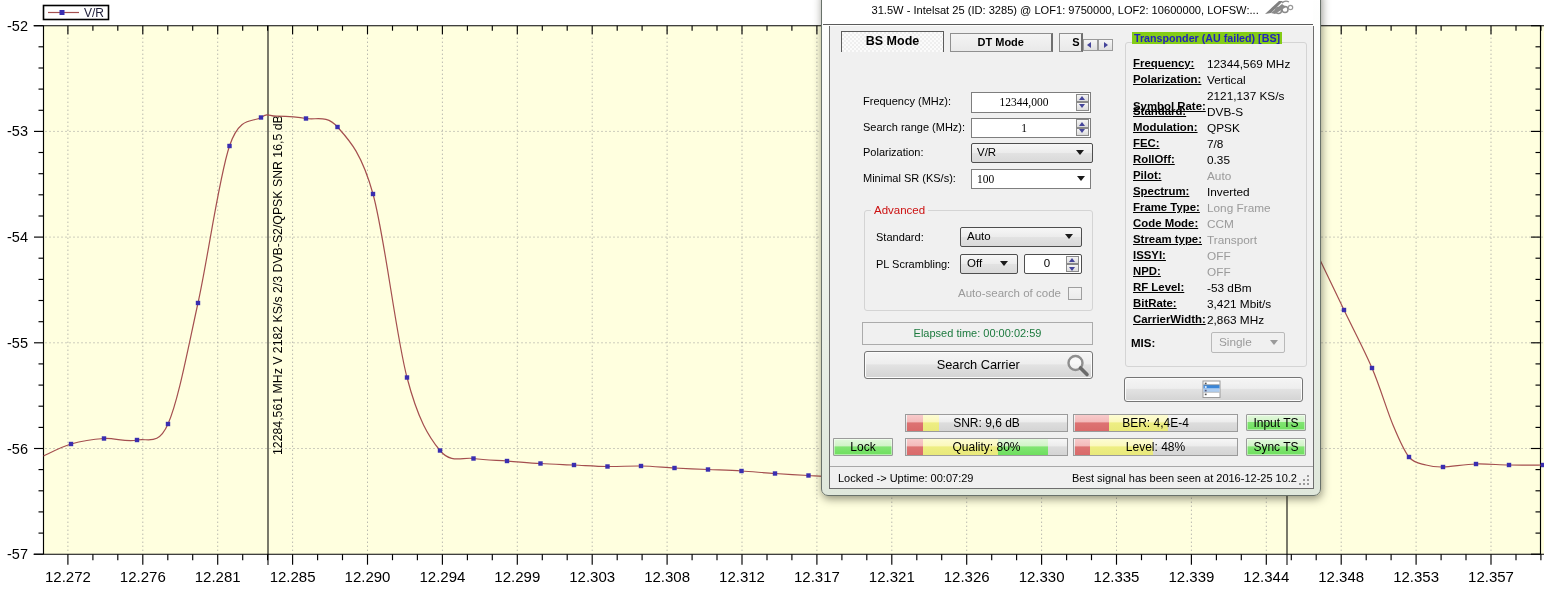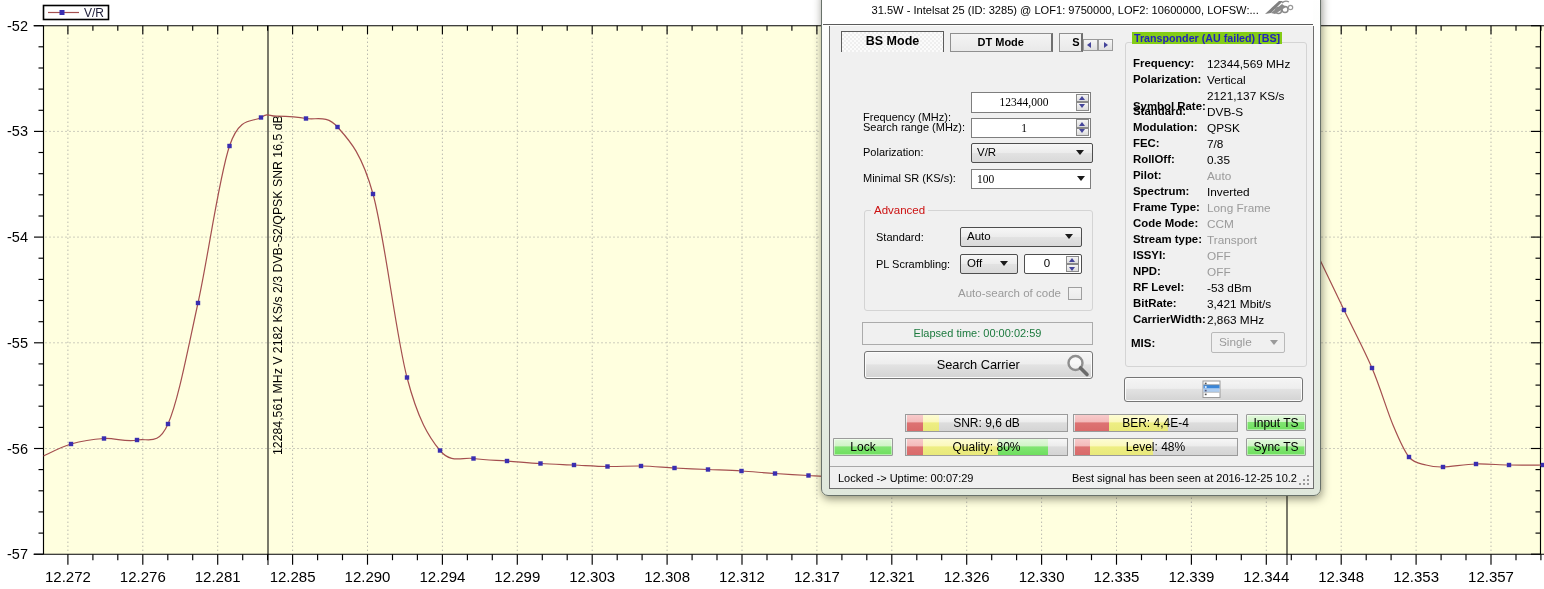--- a/index.html
+++ b/index.html
@@ -43,21 +43,21 @@
   box-shadow:inset 0 0 0 1px rgba(255,255,255,.45);}
 .bar{position:absolute;border:1px solid #9b9b9b;
   background:linear-gradient(180deg,#f7f7f7 0%,#ececec 45%,#dddddd 48%,#d4d4d4 100%);}
 .seg{position:absolute;top:0;bottom:0;}
 .segr{background:linear-gradient(180deg,#f8cbcb 0%,#f3b9b9 45%,#dd7373 48%,#d96a6a 100%);}
 .segy{background:linear-gradient(180deg,#fdfcd4 0%,#fbf8bb 45%,#eeee83 48%,#e9e97b 100%);}
 .segg{background:linear-gradient(180deg,#e3f9dd 0%,#d0f3c6 45%,#82e573 48%,#6edf5e 100%);}
 .bartext{position:absolute;left:0;right:0;top:50%;transform:translateY(-52%);
   text-align:center;font-size:12px;color:#000;}
 .trow{position:absolute;white-space:nowrap;}
-.trow b{font-size:11.4px;}
+.trow b{font-size:11.4px;text-decoration:underline;}
 .trow span{font-size:11.8px;}
 
 </style></head><body>
 <div id="chart"><svg width="1544" height="589" viewBox="0 0 1544 589" font-family="Liberation Sans, sans-serif">
 <rect x="0" y="0" width="1544" height="589" fill="#ffffff"></rect>
 <rect x="43.5" y="25.7" width="1500.5" height="528.5" fill="#ffffdf"></rect>
 <g stroke="#9a9a9a" stroke-width="1" stroke-dasharray="1 3">
 <line x1="67.9" y1="29.7" x2="67.9" y2="553.2"></line>
 <line x1="142.8" y1="29.7" x2="142.8" y2="553.2"></line>
 <line x1="217.7" y1="29.7" x2="217.7" y2="553.2"></line>
@@ -343,21 +343,21 @@
 <path d="M20 3 Q23 0 27 2" fill="none" stroke="#909090" stroke-width="1.3"></path>
 </svg>
 <div id="client"></div>
 <div class="tabsel" style="left:841px;top:30.5px;width:103px;height:21px;line-height:19px;">BS Mode</div>
 <div class="tab" style="left:949.5px;top:32.5px;width:103.5px;height:19px;line-height:17px;">DT Mode</div>
 <div class="tab" style="left:1058.5px;top:32.5px;width:24px;height:19px;line-height:17px;padding-left:12px;overflow:hidden;">S</div>
 <div class="sbtn" style="left:1083px;top:38.5px;"></div>
 <div class="sbtn" style="left:1098.3px;top:38.5px;"></div>
 <div class="abs" style="left:1087px;top:42px;width:0;height:0;border-top:3.5px solid transparent;border-bottom:3.5px solid transparent;border-right:4.5px solid #44449a;"></div>
 <div class="abs" style="left:1103.5px;top:42px;width:0;height:0;border-top:3.5px solid transparent;border-bottom:3.5px solid transparent;border-left:4.5px solid #44449a;"></div>
-<div class="lbl" style="left:863px;top:95px;margin-top:16px;">Frequency (MHz):</div>
+<div class="lbl" style="left:863px;top:95px;">Frequency (MHz):</div>
 <div class="lbl" style="left:863px;top:121px;">Search range (MHz):</div>
 <div class="lbl" style="left:863px;top:146px;">Polarization:</div>
 <div class="lbl" style="left:863px;top:172px;">Minimal SR (KS/s):</div>
 <div class="box" style="left:971px;top:92px;width:120px;height:20.5px;line-height:18.5px;text-align:center;padding-right:14px;">12344,000</div>
 <div class="spin" style="left:1076px;top:93.5px;width:13px;height:8.75px;"></div>
 <div class="spin" style="left:1076px;top:102.25px;width:13px;height:8.75px;"></div>
 <div class="sarr abs" style="left:1079px;top:96px;border-bottom:4px solid #44449a;"></div>
 <div class="sarr abs" style="left:1079px;top:104.0px;border-top:4px solid #44449a;"></div>
 <div class="box" style="left:971px;top:117.5px;width:120px;height:20px;line-height:18px;text-align:center;padding-right:14px;">1</div>
 <div class="spin" style="left:1076px;top:119.0px;width:13px;height:8.5px;"></div>

